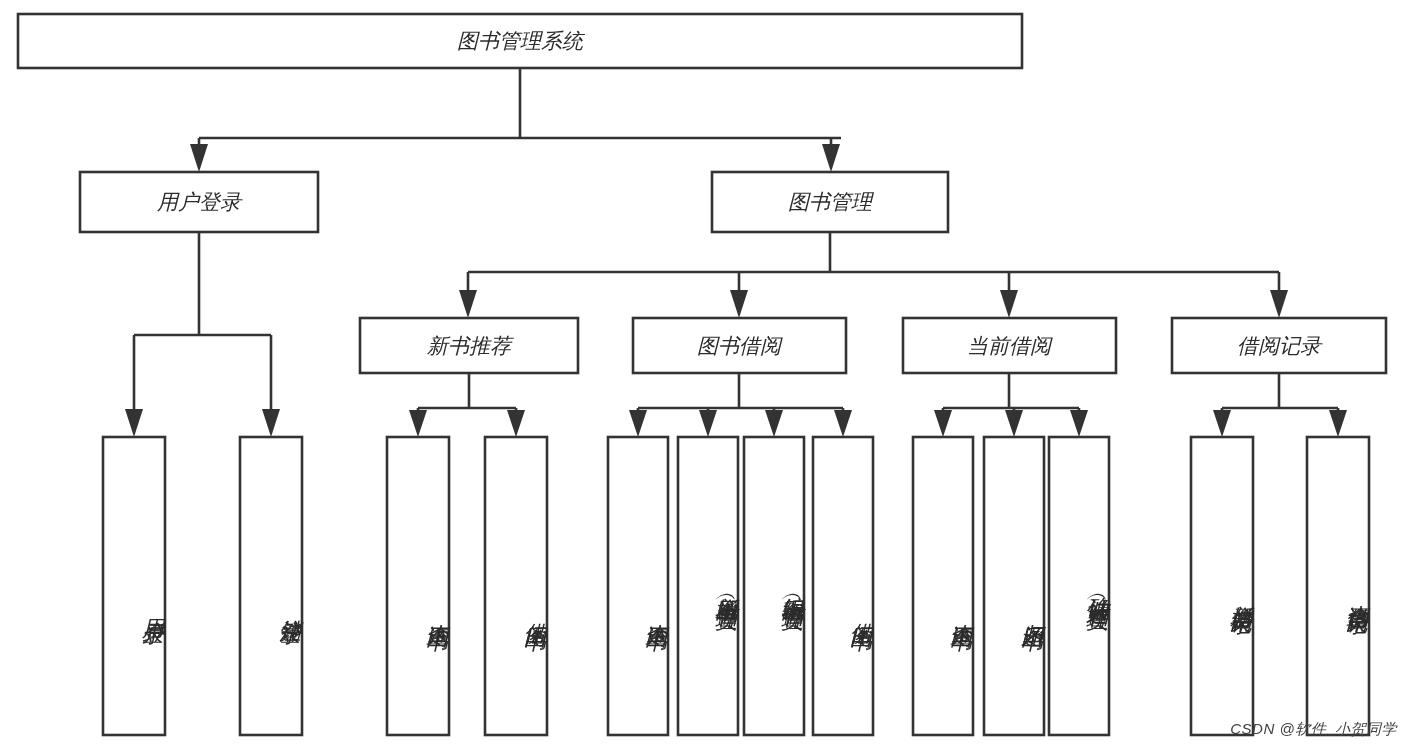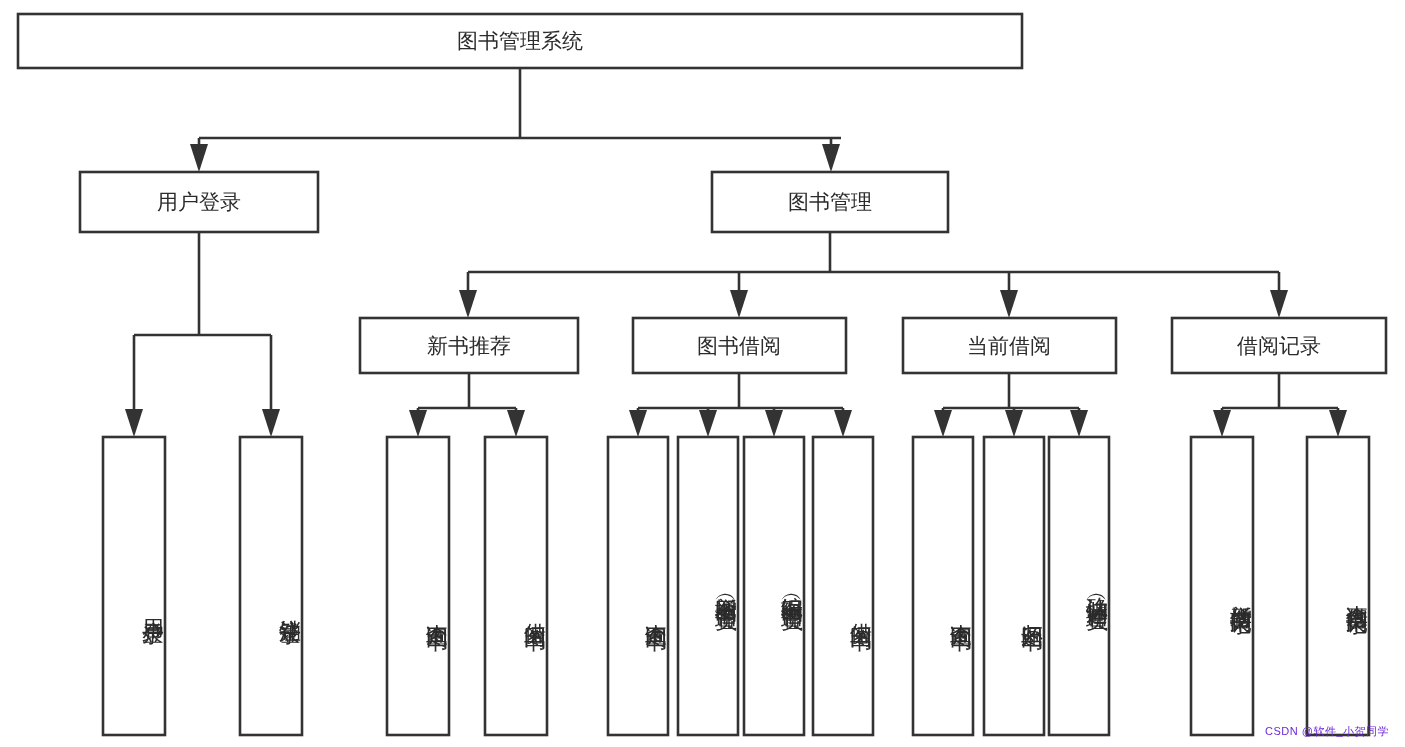--- a/index.html
+++ b/index.html
@@ -12,20 +12,21 @@
     height: 747px;
     font-family: "Liberation Sans", "DejaVu Sans", sans-serif;
     overflow: hidden;
     position: relative;
   }
   #diagram-root {
     position: relative;
     width: 1405px;
     height: 747px;
     background: #ffffff;
+    font-style: italic;
   }
   svg.flow {
     position: absolute;
     left: 0;
     top: 0;
     width: 1405px;
     height: 747px;
   }
   .node-box {
     fill: #ffffff;
@@ -60,25 +61,25 @@
     color: #2b2b2b;
     letter-spacing: 2px;
     display: flex;
     align-items: flex-start;
     justify-content: center;
     pointer-events: none;
     user-select: none;
   }
   .watermark {
     position: absolute;
-    right: 16px;
+    right: 8px;
     bottom: 8px;
     font-family: "Liberation Sans", "DejaVu Sans", sans-serif;
-    font-size: 11px;
-    color: #6d28d9;
+    font-size: 15px;
+    color: #404040;
     white-space: nowrap;
     letter-spacing: 0.5px;
   }
 </style>
 </head>
 <body>
 
 <div id="diagram-root">
 
   <svg class="flow" viewBox="0 0 1405 747">

